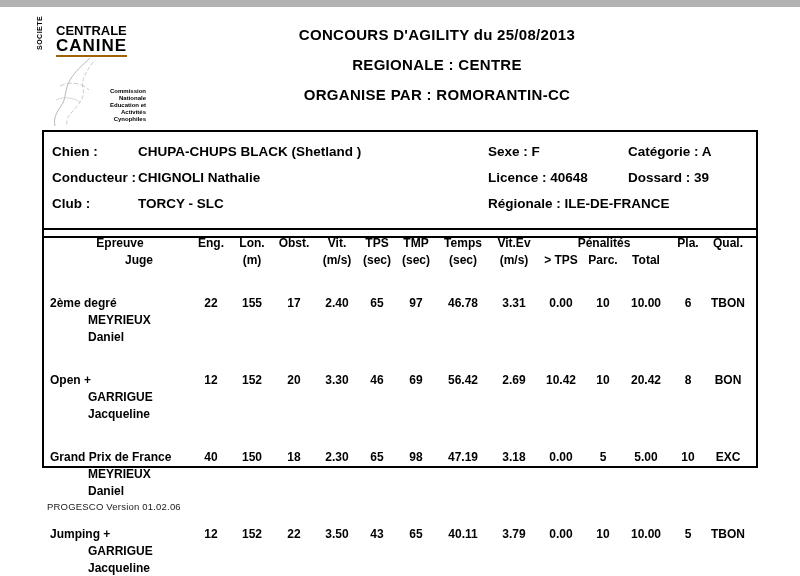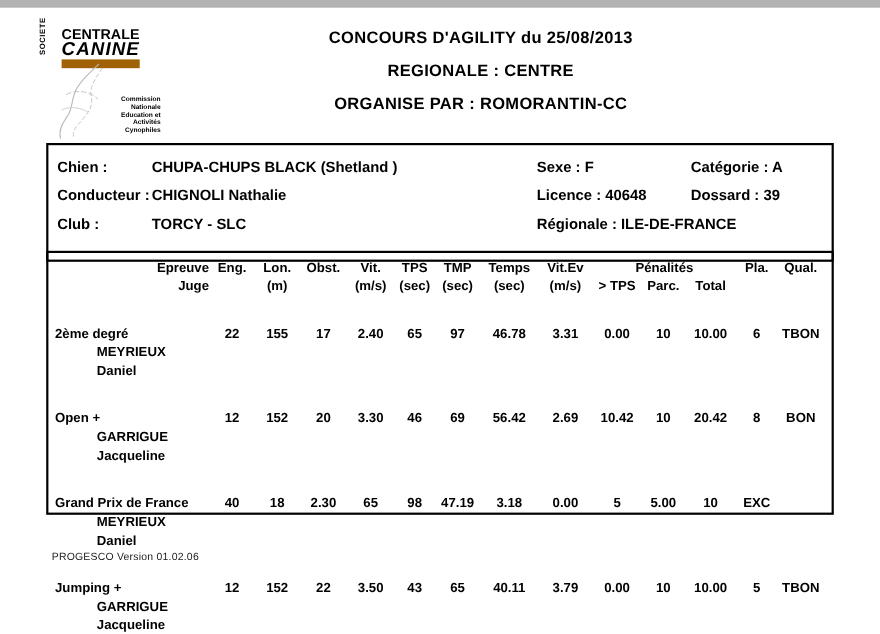--- a/index.html
+++ b/index.html
@@ -17,21 +17,21 @@
   .logo { position:absolute; left:44px; top:24px; width:112px; height:102px; }
   .logo-words { position:relative; padding-left:12px; }
   .logo-society {
     position:absolute; left:0px; top:2px;
     font-size:7px; font-weight:bold; letter-spacing:0.5px;
     transform:rotate(-90deg) translate(-24px,-8px);
     transform-origin:left top;
   }
   .logo-centrale { font-size:13px; font-weight:bold; letter-spacing:0px; line-height:13px; }
   .logo-canine  { font-size:17px; font-weight:bold; letter-spacing:1px; line-height:16px;
-                  border-bottom:8px solid #a16207; display:inline-block; padding-bottom:1px;font-style:italic; }
+                  border-bottom:2px solid #a16207; display:inline-block; padding-bottom:1px; }
   .dog-sketch { position:absolute; left:2px; top:32px; }
   .logo-commission {
     position:absolute; right:10px; top:64px;
     font-size:6px; font-weight:bold; line-height:7px; text-align:right;
   }
 
   
   .doc-heading { position:absolute; left:0; top:26px; width:800px; text-align:center;margin-left:37px; }
   .doc-heading div { font-size:15px; font-weight:bold; letter-spacing:0.3px; margin-bottom:13px; }
 
@@ -51,21 +51,21 @@
   .results-table {
     position:absolute; left:42px; top:228px; width:716px; height:240px;
     border:2px solid #000; padding:5px 6px;
   }
   .cols {
     display:grid;
     grid-template-columns:140px 42px 40px 44px 42px 38px 40px 54px 48px 46px 38px 48px 36px 44px;
     font-size:12px; font-weight:bold; line-height:17px;
   }
   .cols .c { text-align:center; }
-  .cols .left { text-align:right; }
+  .cols .left { text-align:center; }
   .pen-span { grid-column:10 / span 3; text-align:center; }
   .juge-line { padding-left:38px; font-weight:bold; }
   .data-group { margin-top:26px; }
   .data-group .epcell { text-align:left; }
   .header-block { margin-bottom:3px; }
 
   
   .footer-version {
     position:absolute; left:47px; top:501px;
     font-size:9.5px; color:#1a1a1a; letter-spacing:0.2px;text-align:center;
@@ -196,20 +196,21 @@
     <span class="c">8</span>
     <span class="c">BON</span>
   </div>
 
   <div class="cols data-group">
     <span class="left epcell">
       <span style="display:block">Grand Prix de France</span>
       <span style="display:block" class="juge-line">MEYRIEUX Daniel</span>
     </span>
     <span class="c">40</span>
+    <span class="c">150</span>
     <span class="c">18</span>
     <span class="c">2.30</span>
     <span class="c">65</span>
     <span class="c">98</span>
     <span class="c">47.19</span>
     <span class="c">3.18</span>
     <span class="c">0.00</span>
     <span class="c">5</span>
     <span class="c">5.00</span>
     <span class="c">10</span>

